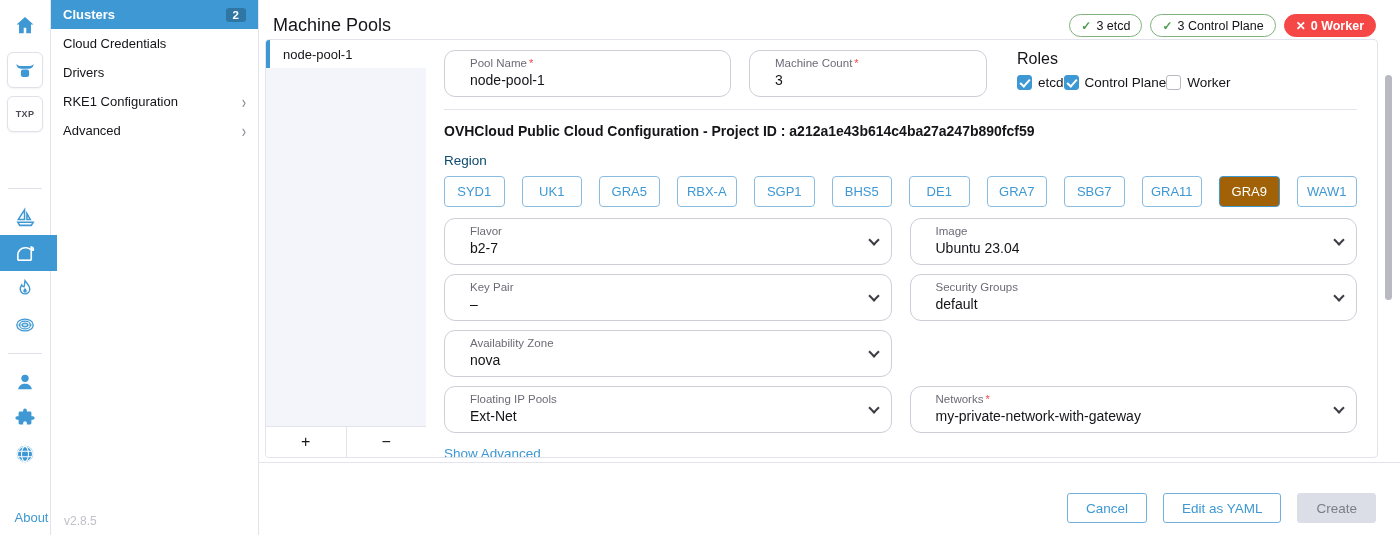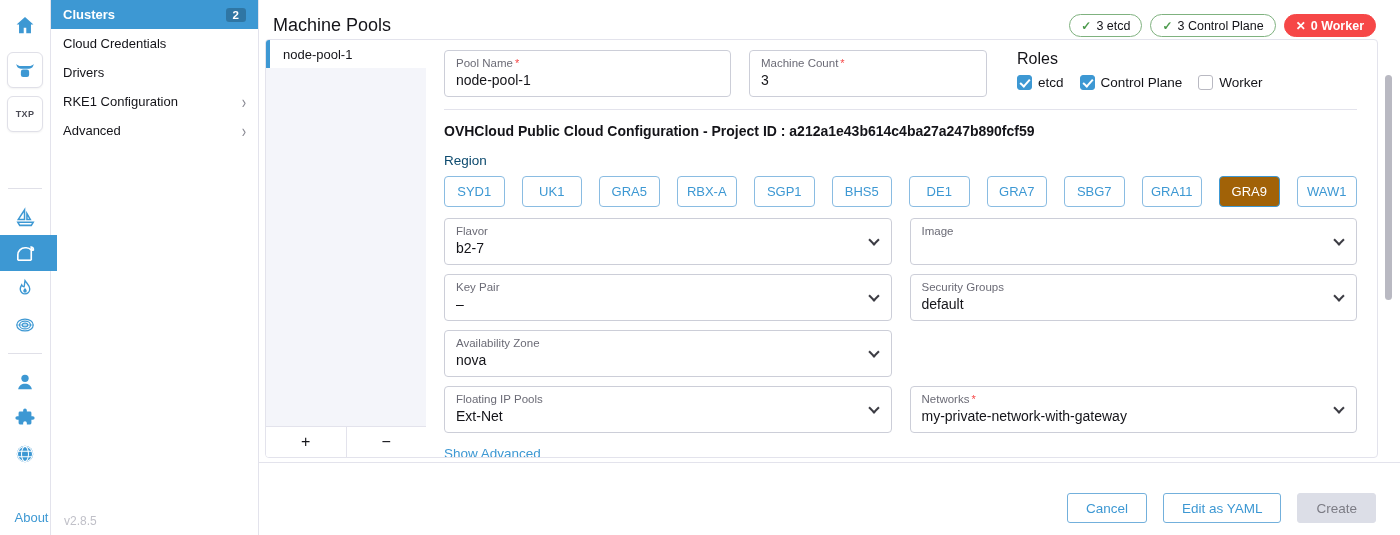--- a/index.html
+++ b/index.html
@@ -51,30 +51,30 @@
   .tab { background:#fff; border-left:4px solid #3d98d3; height:28px; display:flex;
     align-items:center; padding-left:13px; font-size:13px; color:#141419; cursor:pointer; }
   .tabs-body { flex:1; background:#f4f5fa; }
   .tabs-actions { height:31px; display:flex; border-top:1px solid #e3e3ec; background:#fff; }
   .tab-act { flex:1; display:flex; align-items:center; justify-content:center; font-size:16px;
     color:#141419; cursor:pointer; }
   .tab-act:first-child { border-right:1px solid #e3e3ec; }
 
   .form-col { flex:1; padding:10px 20px 0 18px; position:relative; }
   .row1 { display:flex; gap:18px; }
-  .fieldbox { border:1px solid #ccced8; border-radius:4px; background:#fff; padding:6px 11px 8px;
+  .fieldbox { border:1px solid #ccced8; border-radius:11px; background:#fff; padding:6px 25px 8px;
     position:relative; }
   .flabel { font-size:11.5px; color:#6b6b76; }
   .req::after { content:"*"; color:#f64747; margin-left:2px; font-size:11px; }
   .fvalue { font-size:14px; color:#141419; margin-top:3px; white-space:nowrap; overflow:hidden; }
   .f-poolname { width:287px; }
   .f-count { width:238px; }
   .roles { padding-left:12px; }
   .roles-title { font-size:16px; color:#141419; }
-  .roles-row { display:flex; gap:16px; margin-top:7px; font-size:13.5px; align-items:center; }
+  .roles-row { display:flex; margin-top:7px; font-size:13.5px; align-items:center; }
   .role-opt { display:flex; align-items:center; gap:6px; cursor:pointer; }
   .cb { width:15px; height:15px; border:1px solid #b9b9c2; border-radius:3px; background:#fff;
     display:inline-block; position:relative; flex-shrink:0; }
   .cb.checked { background:#3d98d3; border-color:#3d98d3; }
   .cb.checked::after { content:""; position:absolute; left:4px; top:1px; width:4px; height:8px;
     border:solid #fff; border-width:0 2px 2px 0; transform:rotate(42deg); }
 
   .hdiv { height:1px; background:#e3e3ec; margin:12px 0 0; }
   .section-title { font-size:14px; font-weight:bold; color:#141419; margin-top:13px; }
   .region-label { font-size:13.5px; color:#0c4a6e; margin-top:14px; }
@@ -289,20 +289,21 @@
         </div>
 
         <div class="grid">
           <div class="fieldbox selectbox">
             <div class="flabel">Flavor</div>
             <div class="fvalue">b2-7</div>
             <span class="chevron"></span>
           </div>
           <div class="fieldbox selectbox">
             <div class="flabel">Image</div>
+            <div class="fvalue">Ubuntu 23.04</div>
             <span class="chevron"></span>
           </div>
 
           <div class="fieldbox selectbox">
             <div class="flabel">Key Pair</div>
             <div class="fvalue">–</div>
             <span class="chevron"></span>
           </div>
           <div class="fieldbox selectbox">
             <div class="flabel">Security Groups</div>

